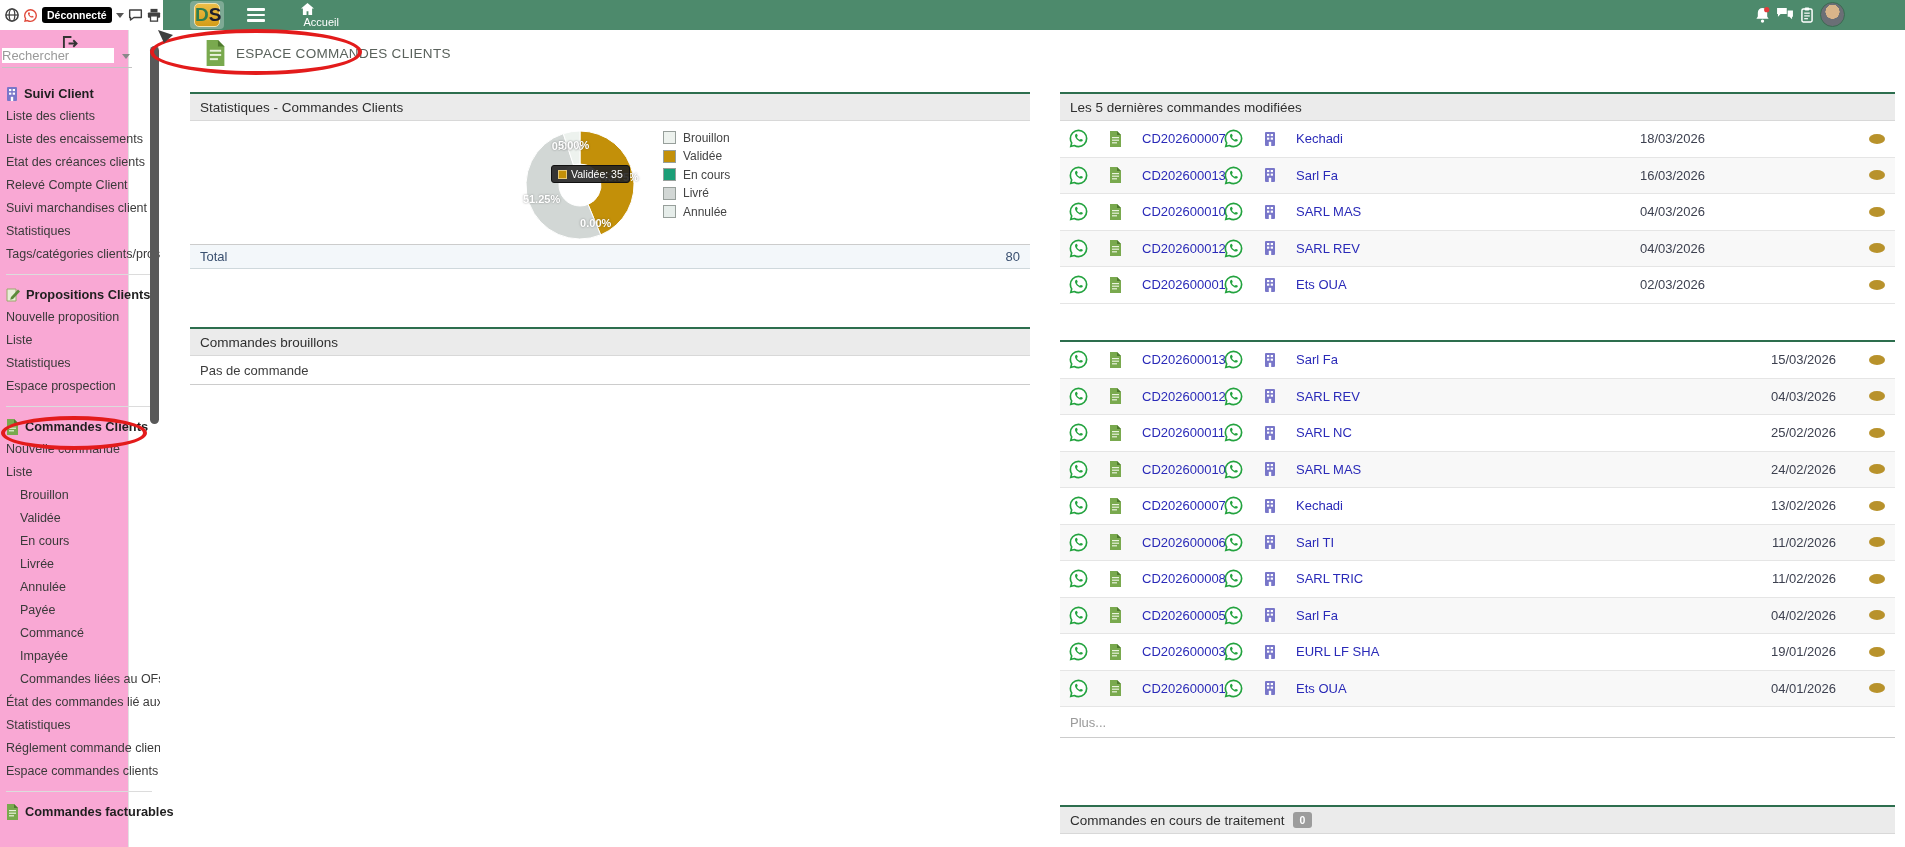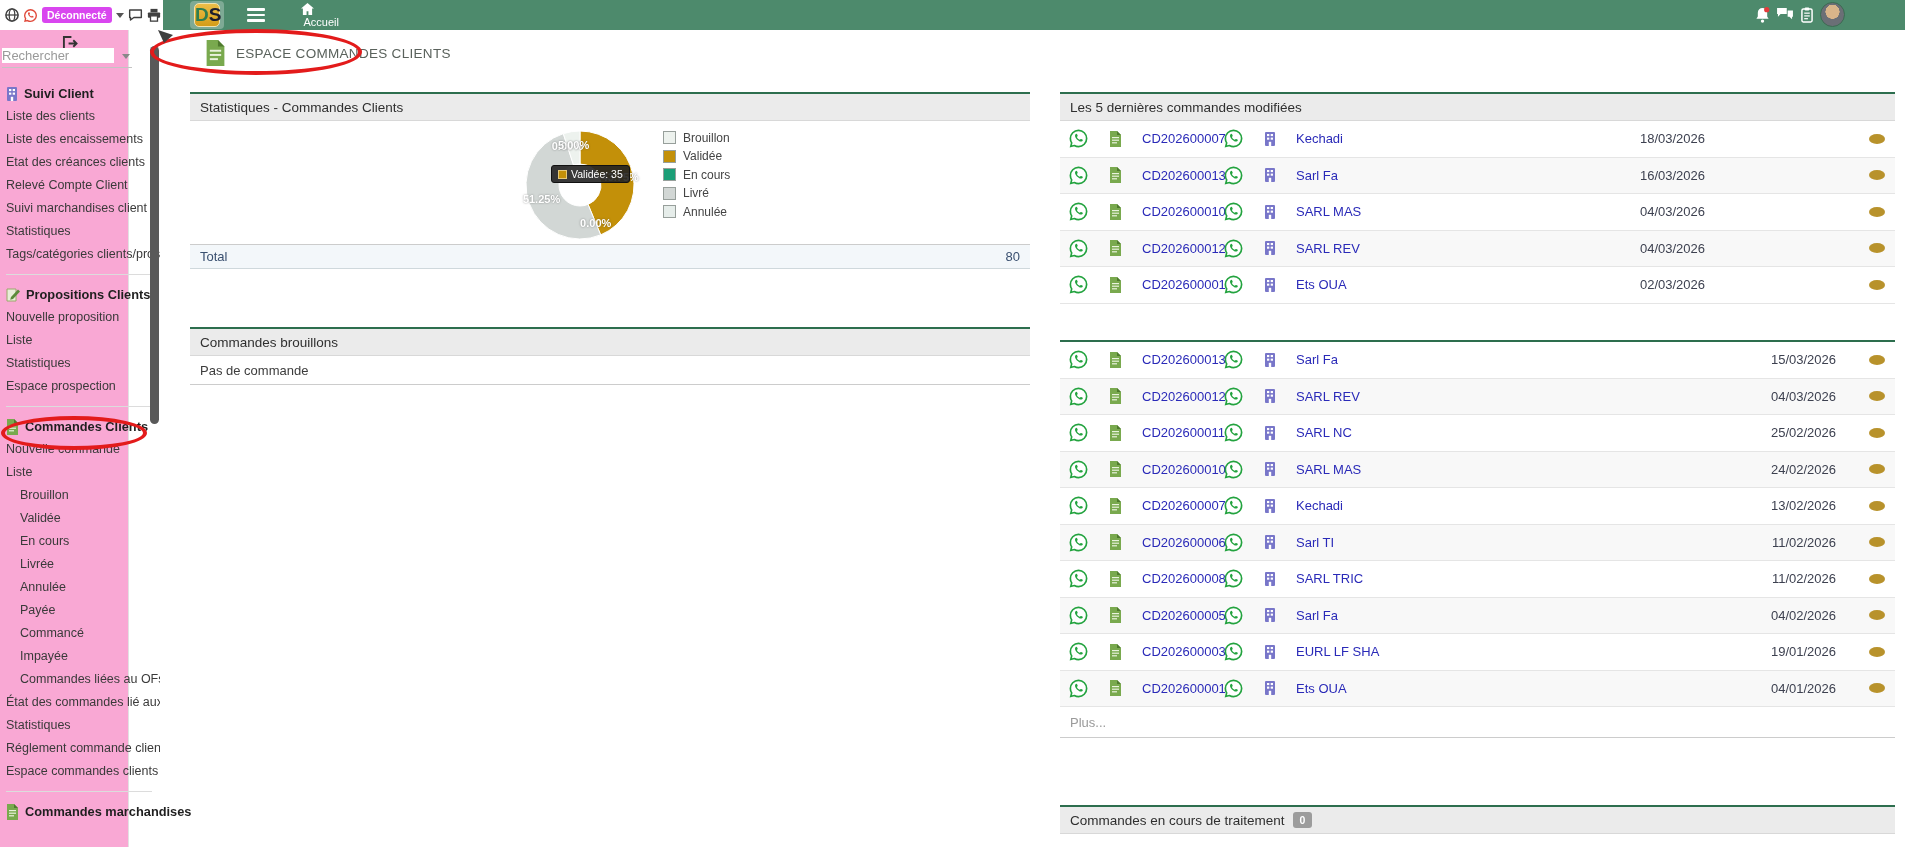--- a/index.html
+++ b/index.html
@@ -15,21 +15,21 @@
   .logo { position:absolute; left:31px; top:3px; width:26px; height:24px; background:linear-gradient(#ecbd47,#d49c18); border:1px solid #f0e2ae; border-radius:5px; text-align:center; font-weight:bold; font-size:19px; line-height:22px; }
   .logo .d { color:#2e7d4f; } .logo .s { color:#1d1d2e; }
   .hamburger { position:absolute; left:84px; top:8px; width:18px; height:14px; cursor:pointer; }
   .hamburger i { display:block; height:2.5px; background:#fff; margin-bottom:3px; border-radius:1px; }
   .accueil { position:absolute; left:112px; top:1px; width:64px; height:29px; text-align:right; color:#fff; }
   .accueil .lbl { font-size:11px; display:block; margin-top:1px; }
   .tb-ico { position:absolute; top:7px; }
   .avatar { position:absolute; left:1657px; top:2px; width:25px; height:25px; border-radius:50%; background:radial-gradient(circle at 50% 38%, #d9b58a 0 38%, #6b6f76 39% 100%); border:1px solid #3c6b52; }
   
   .quickbar { position:absolute; left:0; top:0; width:163px; height:30px; background:#fff; display:flex; align-items:center; gap:4px; padding-left:5px; }
-  .status-badge { background:#d946ef; color:#fff; font-size:10.5px; font-weight:bold; padding:2px 5px; border-radius:3px; white-space:nowrap; }
+  .status-badge { background:#000000; color:#fff; font-size:10.5px; font-weight:bold; padding:2px 5px; border-radius:3px; white-space:nowrap; }
   .caret { width:0; height:0; border-left:4px solid transparent; border-right:4px solid transparent; border-top:5px solid #555; }
   
   .sidebar { position:absolute; left:0; top:30px; width:129px; height:817px; background:#f9a8d4; border-right:1px solid #e2e2e2; }
   .logout { position:absolute; left:62px; top:6px; cursor:pointer; }
   .search-wrap { position:absolute; left:2px; top:18px; width:130px; border-bottom:1px solid #c4c4c4; padding-bottom:4px; }
   .search-wrap input { border:none; outline:none; width:112px; font-family:"Liberation Sans",sans-serif; font-size:13px; color:#555; }
   .search-wrap input::placeholder { color:#9a9a9a; }
   .search-wrap .caret { position:absolute; right:2px; top:6px; border-top-color:#888; }
   .menu { position:absolute; left:0; top:52px; width:160px; padding-left:6px; }
   .menu-divider { border-top:1px solid #dcdcdc; margin:8px 0; width:146px; }
@@ -237,21 +237,21 @@
         <div class="section-title">
           <span>
             <svg width="13" height="16" viewBox="0 0 13 16">
               <path d="M1 0h7l4 4v12H1z" fill="#79a94e"></path>
               <path d="M8 0l4 4H8z" fill="#4f7a2e"></path>
               <rect x="3" y="6" width="7" height="1.2" fill="#e9f2dd"></rect>
               <rect x="3" y="8.6" width="7" height="1.2" fill="#e9f2dd"></rect>
               <rect x="3" y="11.2" width="5" height="1.2" fill="#e9f2dd"></rect>
             </svg>
           </span>
-          <span>Commandes marchandises</span>
+          <span>Commandes facturables</span>
         </div>
       </div>
   </div>
   <div class="scroll-thumb"></div>
 
   <div class="page-title">
     <span id="title-icon">
         <svg width="21" height="26" viewBox="0 0 13 16">
           <path d="M1 0h7l4 4v12H1z" fill="#79a94e"></path>
           <path d="M8 0l4 4H8z" fill="#4f7a2e"></path>

